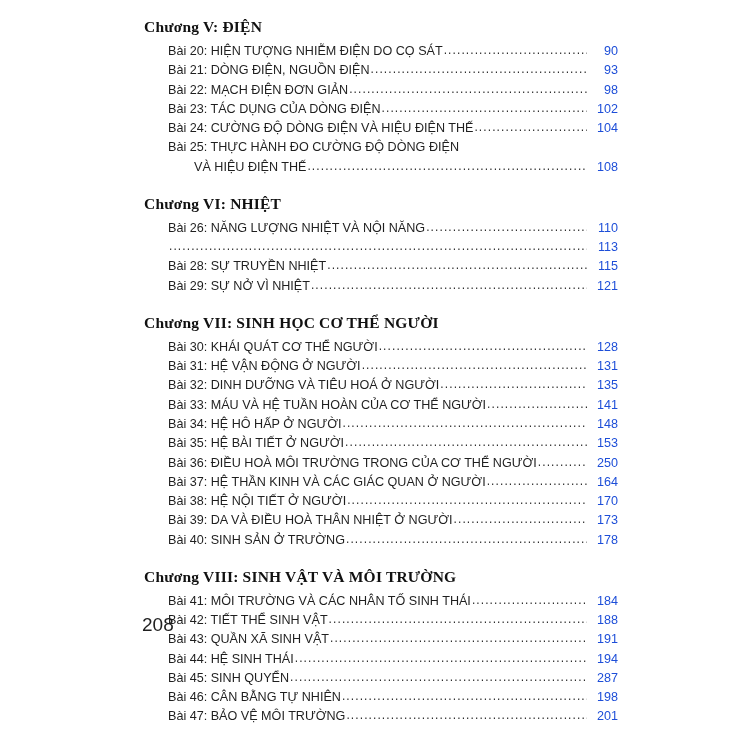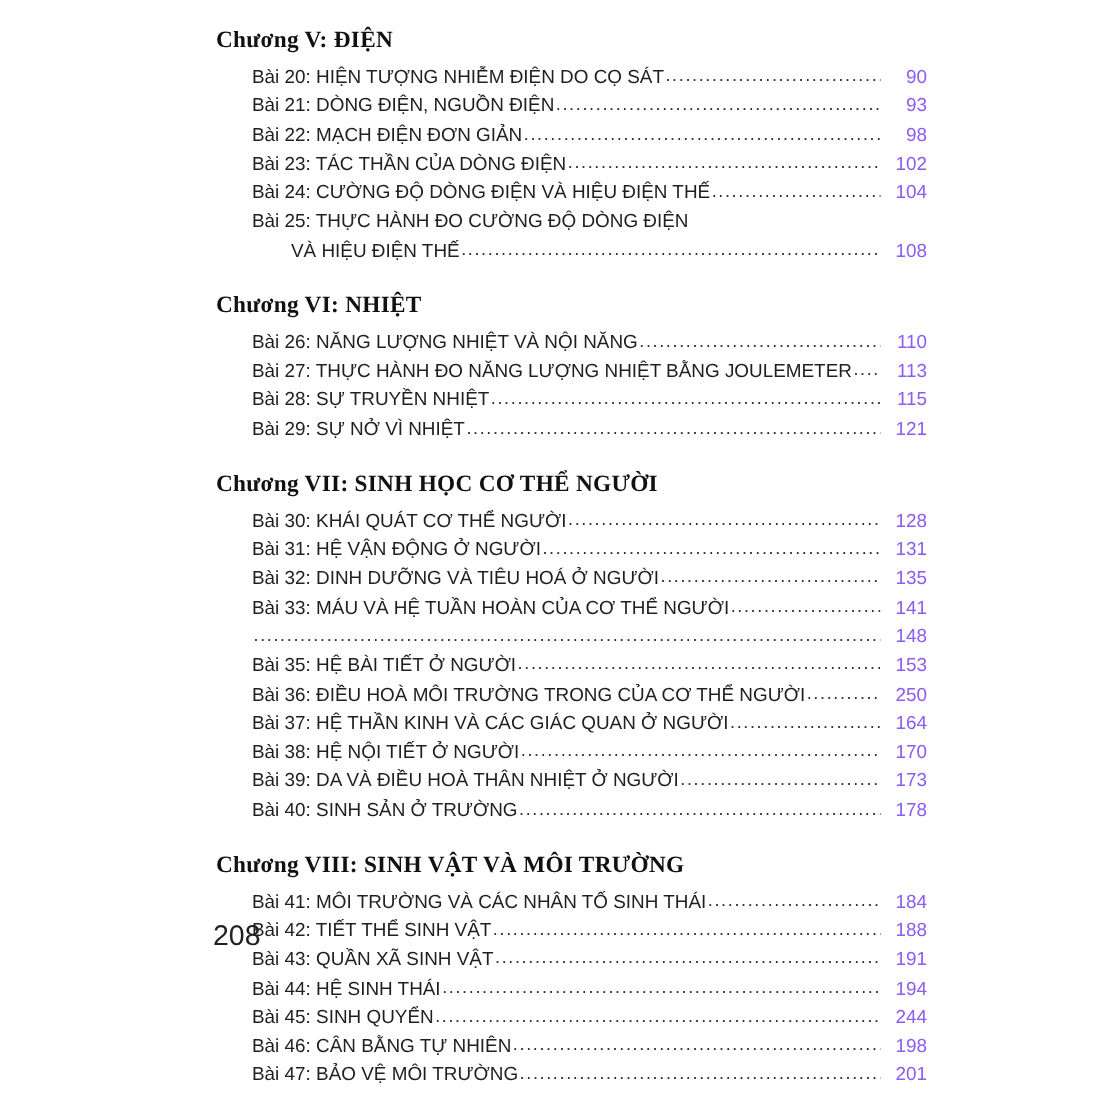--- a/index.html
+++ b/index.html
@@ -52,21 +52,21 @@
     letter-spacing: 1.1px;
     margin: 0 1px 0 1px;
     color: #2a2a2a;
     font-size: 12px;
     position: relative;
     top: -1px;
   }
   .entry-page {
     flex: 0 0 30px;
     text-align: right;
-    color: #8b5cf6;
+    color: #1d4ed8;
   }
   .entry.cont {
     padding-left: 52px;
   }
   .entry.nodots .entry-dots {
     visibility: hidden;
   }
   .folio {
     position: absolute;
     left: 142px;
@@ -91,21 +91,21 @@
           <span class="entry-label">Bài 21: DÒNG ĐIỆN, NGUỒN ĐIỆN</span>
           <span class="entry-dots">................................................................................................................</span>
           <span class="entry-page">93</span>
         </div>
         <div class="entry">
           <span class="entry-label">Bài 22: MẠCH ĐIỆN ĐƠN GIẢN</span>
           <span class="entry-dots">................................................................................................................</span>
           <span class="entry-page">98</span>
         </div>
         <div class="entry">
-          <span class="entry-label">Bài 23: TÁC THẦN CỦA DÒNG ĐIỆN</span>
+          <span class="entry-label">Bài 23: TÁC DỤNG CỦA DÒNG ĐIỆN</span>
           <span class="entry-dots">................................................................................................................</span>
           <span class="entry-page">102</span>
         </div>
         <div class="entry">
           <span class="entry-label">Bài 24: CƯỜNG ĐỘ DÒNG ĐIỆN VÀ HIỆU ĐIỆN THẾ</span>
           <span class="entry-dots">................................................................................................................</span>
           <span class="entry-page">104</span>
         </div>
         <div class="entry nodots">
           <span class="entry-label">Bài 25: THỰC HÀNH ĐO CƯỜNG ĐỘ DÒNG ĐIỆN</span>
@@ -119,21 +119,20 @@
         </div>
       </div>
       <div class="chapter-block">
         <div class="chapter-title">Chương VI: NHIỆT</div>
         <div class="entry">
           <span class="entry-label">Bài 26: NĂNG LƯỢNG NHIỆT VÀ NỘI NĂNG</span>
           <span class="entry-dots">................................................................................................................</span>
           <span class="entry-page">110</span>
         </div>
         <div class="entry">
-          <span class="entry-label">Bài 27: THỰC HÀNH ĐO NĂNG LƯỢNG NHIỆT BẰNG JOULEMETER</span>
           <span class="entry-dots">................................................................................................................</span>
           <span class="entry-page">113</span>
         </div>
         <div class="entry">
           <span class="entry-label">Bài 28: SỰ TRUYỀN NHIỆT</span>
           <span class="entry-dots">................................................................................................................</span>
           <span class="entry-page">115</span>
         </div>
         <div class="entry">
           <span class="entry-label">Bài 29: SỰ NỞ VÌ NHIỆT</span>
@@ -157,20 +156,21 @@
           <span class="entry-label">Bài 32: DINH DƯỠNG VÀ TIÊU HOÁ Ở NGƯỜI</span>
           <span class="entry-dots">................................................................................................................</span>
           <span class="entry-page">135</span>
         </div>
         <div class="entry">
           <span class="entry-label">Bài 33: MÁU VÀ HỆ TUẦN HOÀN CỦA CƠ THỂ NGƯỜI</span>
           <span class="entry-dots">................................................................................................................</span>
           <span class="entry-page">141</span>
         </div>
         <div class="entry">
+          <span class="entry-label">Bài 34: HỆ HÔ HẤP Ở NGƯỜI</span>
           <span class="entry-dots">................................................................................................................</span>
           <span class="entry-page">148</span>
         </div>
         <div class="entry">
           <span class="entry-label">Bài 35: HỆ BÀI TIẾT Ở NGƯỜI</span>
           <span class="entry-dots">................................................................................................................</span>
           <span class="entry-page">153</span>
         </div>
         <div class="entry">
           <span class="entry-label">Bài 36: ĐIỀU HOÀ MÔI TRƯỜNG TRONG CỦA CƠ THỂ NGƯỜI</span>
@@ -216,21 +216,21 @@
           <span class="entry-page">191</span>
         </div>
         <div class="entry">
           <span class="entry-label">Bài 44: HỆ SINH THÁI</span>
           <span class="entry-dots">................................................................................................................</span>
           <span class="entry-page">194</span>
         </div>
         <div class="entry">
           <span class="entry-label">Bài 45: SINH QUYỂN</span>
           <span class="entry-dots">................................................................................................................</span>
-          <span class="entry-page">244</span>
+          <span class="entry-page">287</span>
         </div>
         <div class="entry">
           <span class="entry-label">Bài 46: CÂN BẰNG TỰ NHIÊN</span>
           <span class="entry-dots">................................................................................................................</span>
           <span class="entry-page">198</span>
         </div>
         <div class="entry">
           <span class="entry-label">Bài 47: BẢO VỆ MÔI TRƯỜNG</span>
           <span class="entry-dots">................................................................................................................</span>
           <span class="entry-page">201</span>

